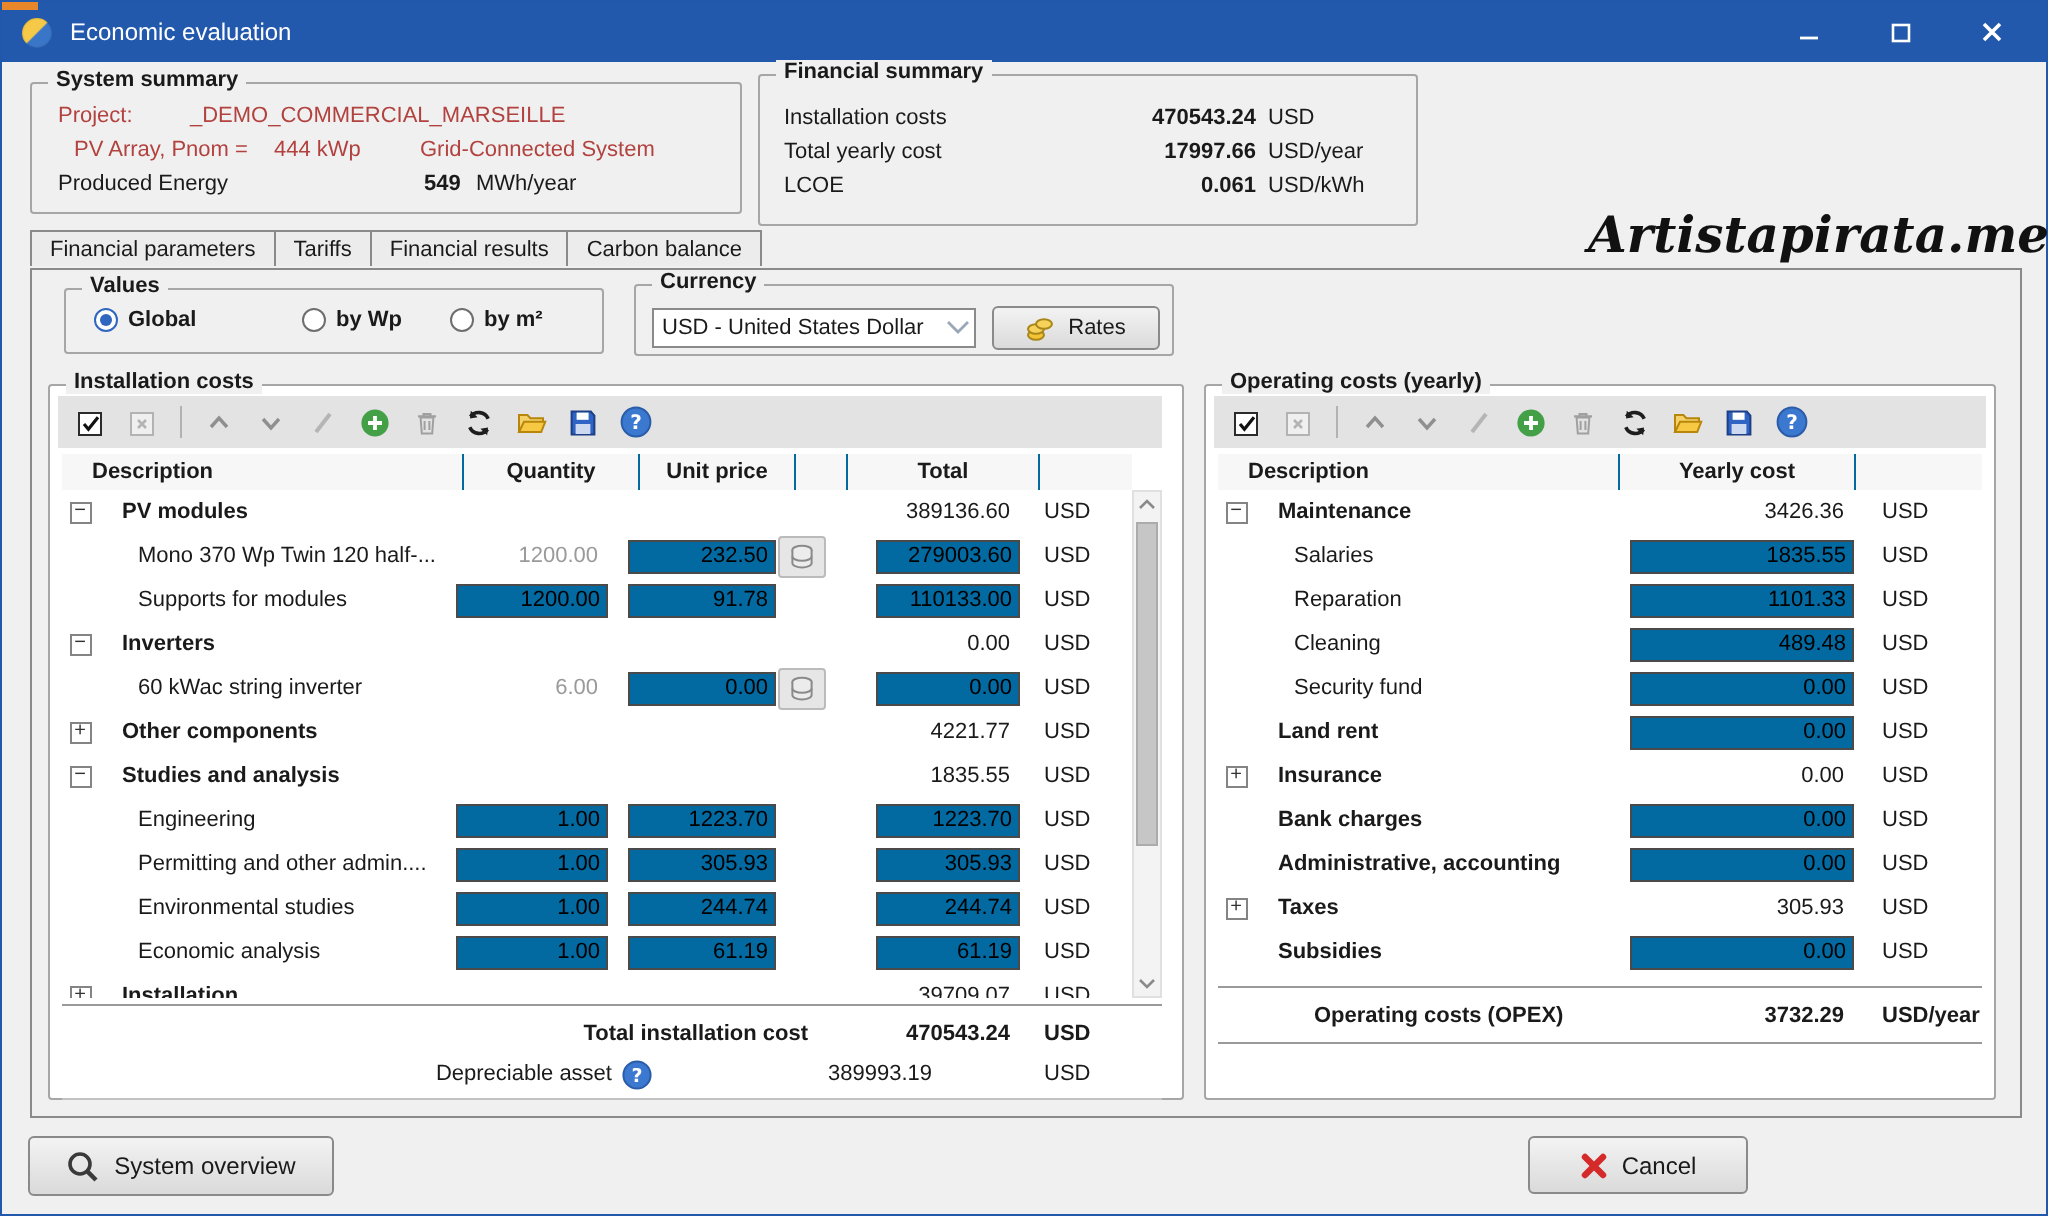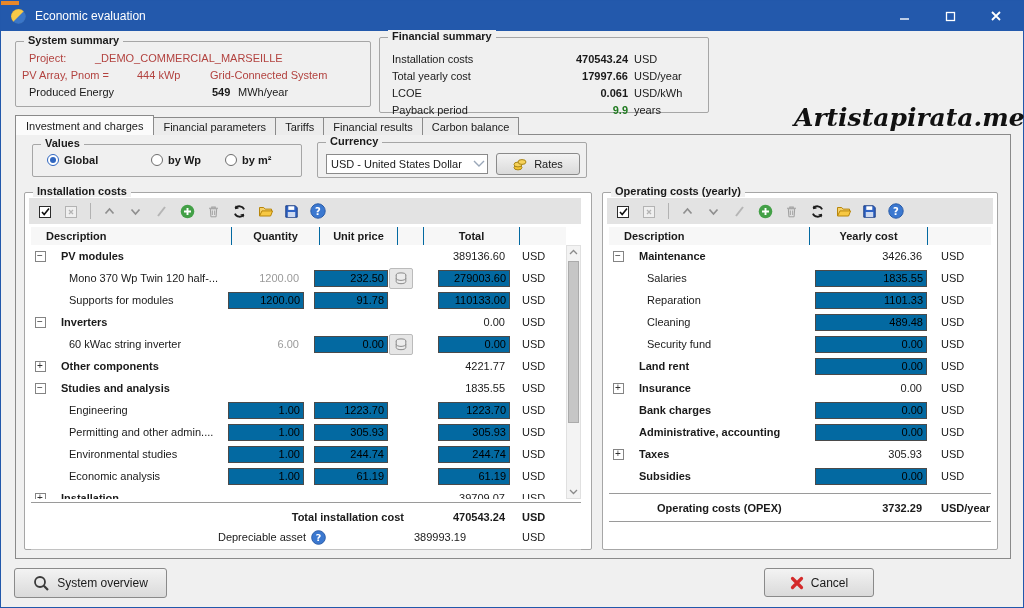--- a/index.html
+++ b/index.html
@@ -130,21 +130,21 @@
             <path d="M2 2 L10 10 M10 2 L2 10" stroke="#fff" stroke-width="1.8"></path>
           </svg>
         </span>
     </div>
   </div>
 
   <div class="gb sys-box" style="left:14px;top:40px;width:356px;height:66px;">
     <span class="gb-t" style="position:absolute;">System summary</span>
     <span class="red" style="left:13px;top:10px;">Project:</span>
     <span class="red" style="left:79px;top:10px;">_DEMO_COMMERCIAL_MARSEILLE</span>
-    <span class="red" style="left:6px;top:27px;">PV Array, Pnom =</span>
+    <span class="red" style="left:21px;top:27px;">PV Array, Pnom =</span>
     <span class="red" style="left:121px;top:27px;">444 kWp</span>
     <span class="red" style="left:194px;top:27px;">Grid-Connected System</span>
     <span style="left:13px;top:44px;">Produced Energy</span>
     <span class="b" style="left:196px;top:44px;">549</span>
     <span style="left:222px;top:44px;">MWh/year</span>
   </div>
 
   <div class="gb" style="left:378px;top:36px;width:330px;height:76px;">
     <span class="gb-t">Financial summary</span>
     <div class="fin-rows">
@@ -156,32 +156,26 @@
       <div class="fin-row">
         <span class="fin-lbl">Total yearly cost</span>
         <span class="fin-val">17997.66</span>
         <span class="fin-unit">USD/year</span>
       </div>
       <div class="fin-row">
         <span class="fin-lbl">LCOE</span>
         <span class="fin-val">0.061</span>
         <span class="fin-unit">USD/kWh</span>
       </div>
-      <div class="fin-row">
-        <span class="fin-lbl">Payback period</span>
-        <span class="fin-val green">9.9</span>
-        <span class="fin-unit">years</span>
-      </div>
     </div>
   </div>
 
   <div class="watermark">Artistapirata.me</div>
 
   <div class="tabs">
-    <span class="tab active">Investment and charges</span>
     <span class="tab">Financial parameters</span>
     <span class="tab">Tariffs</span>
     <span class="tab">Financial results</span>
     <span class="tab">Carbon balance</span>
   </div>
 
   <div class="tabpane">
 
     <div class="gb" style="left:301px;top:7px;width:270px;height:36px;">
       <span class="gb-t">Currency</span>

